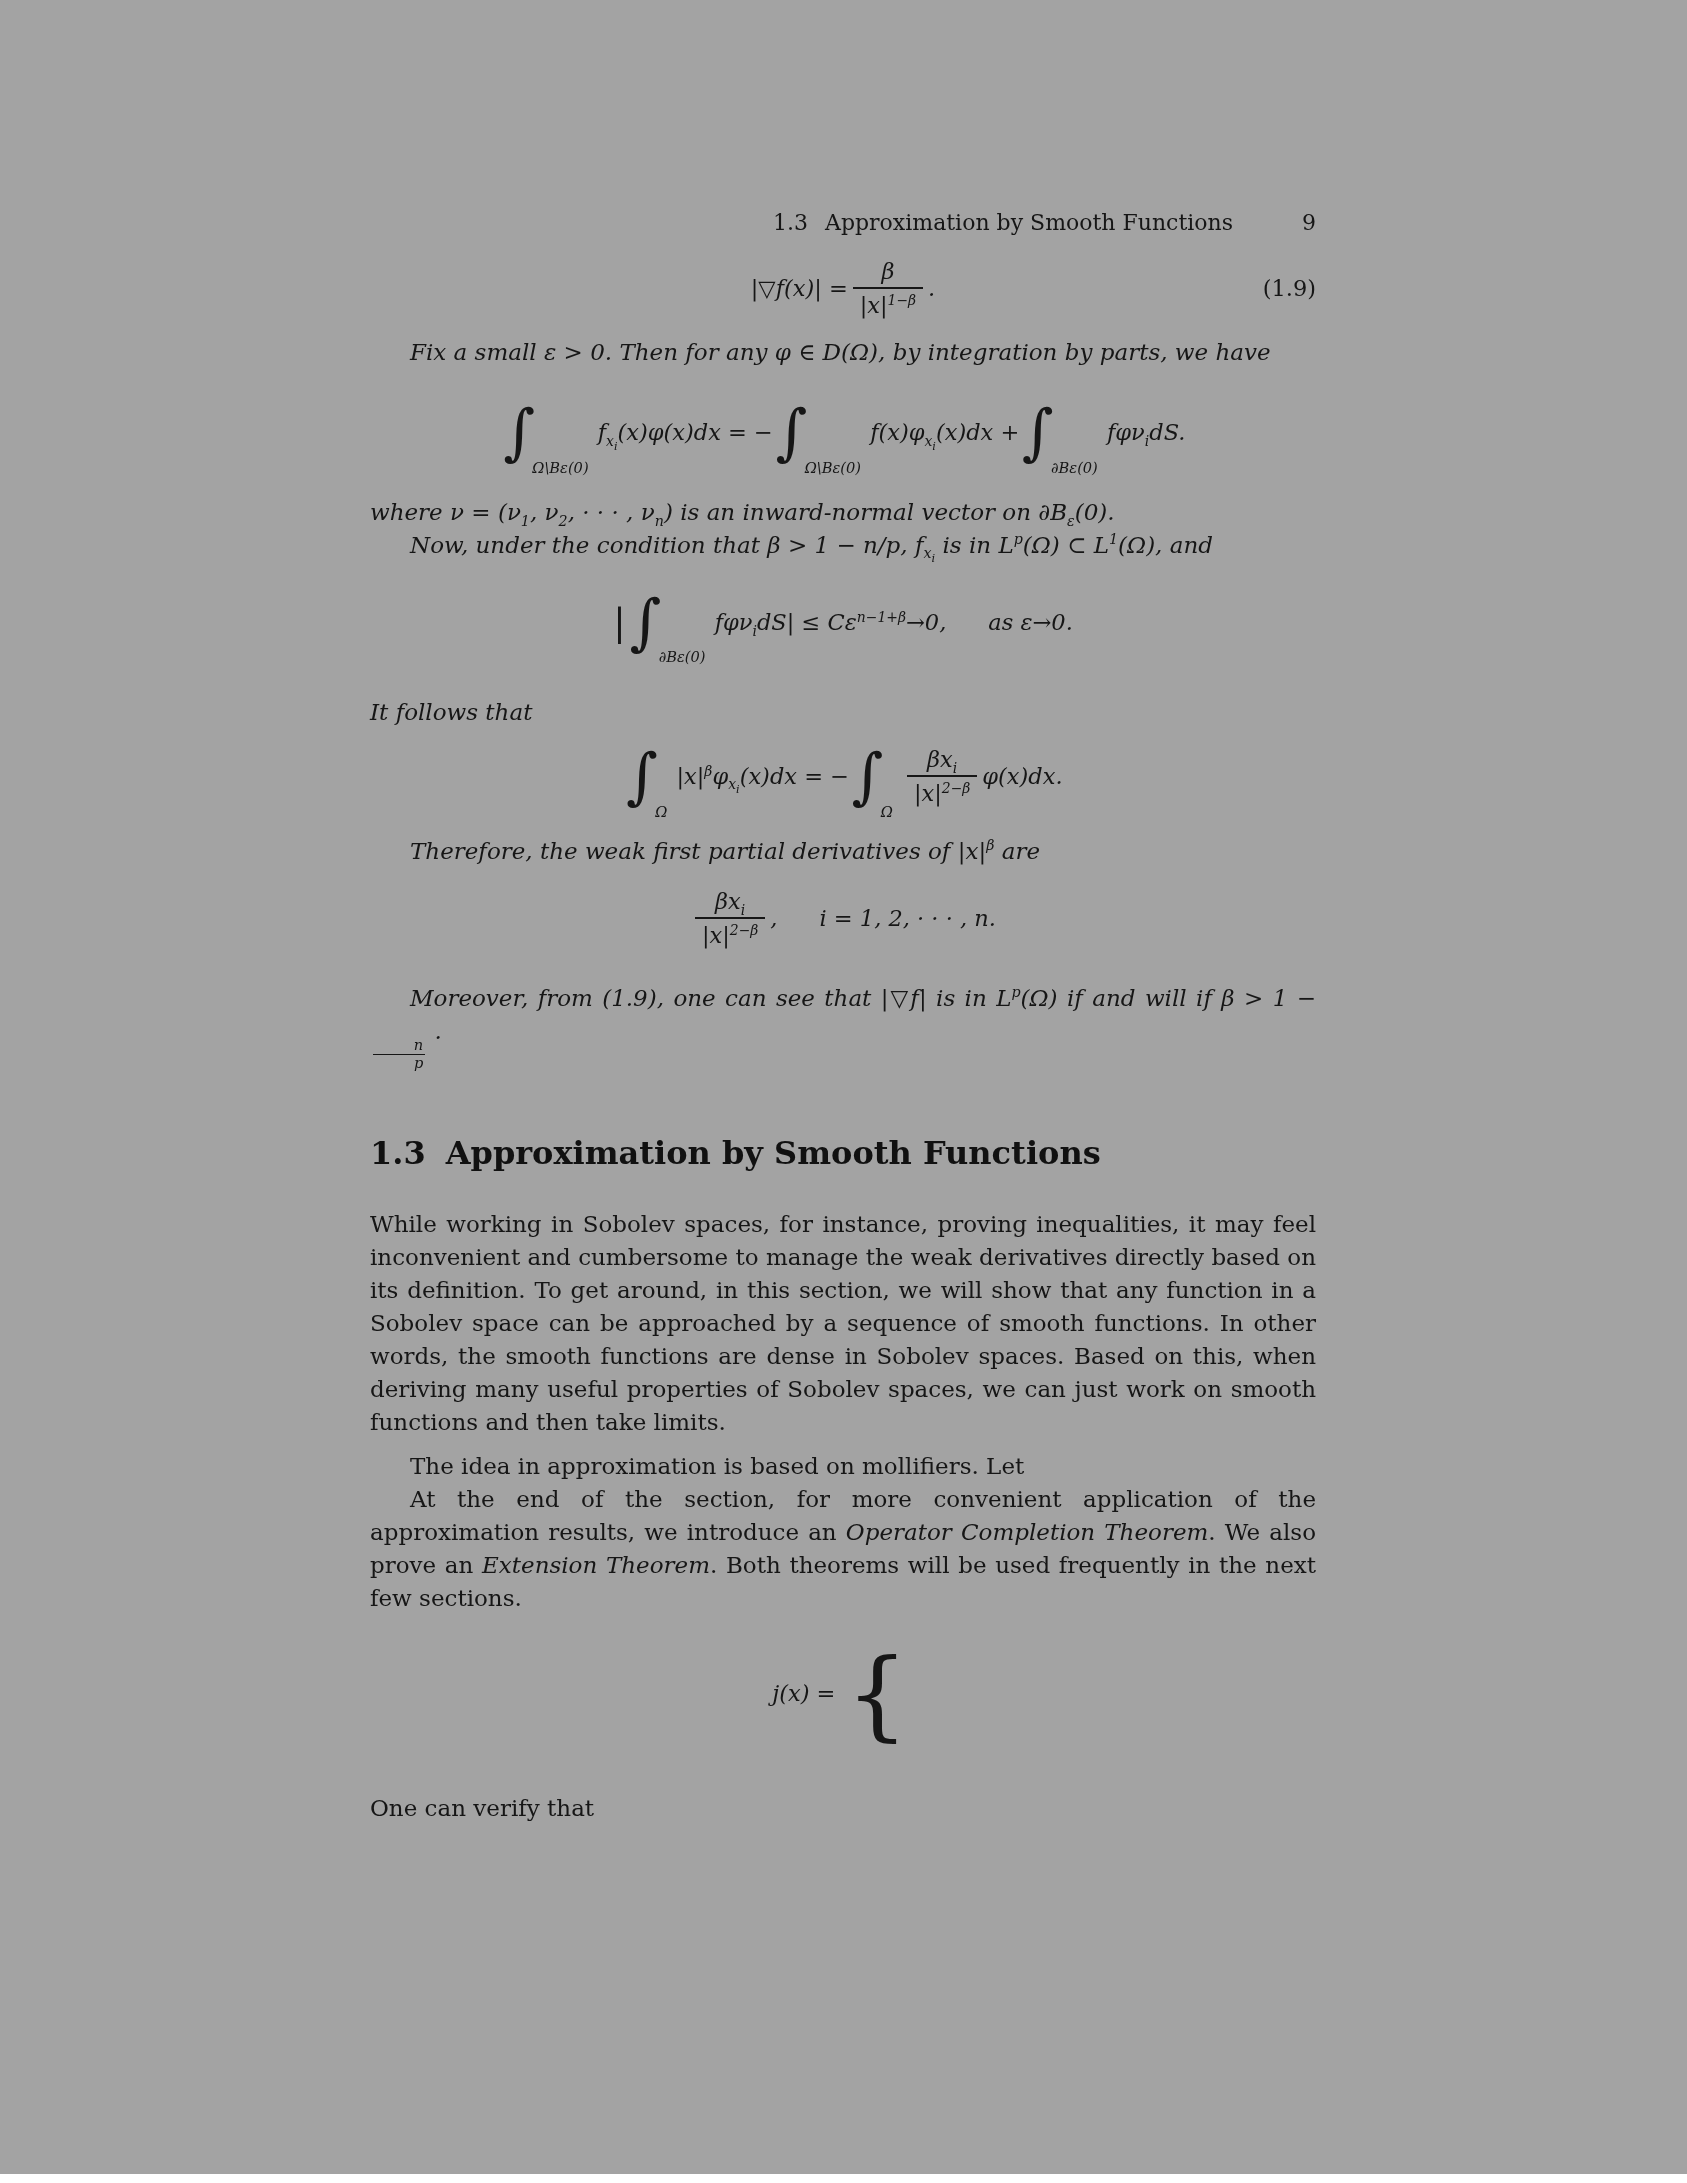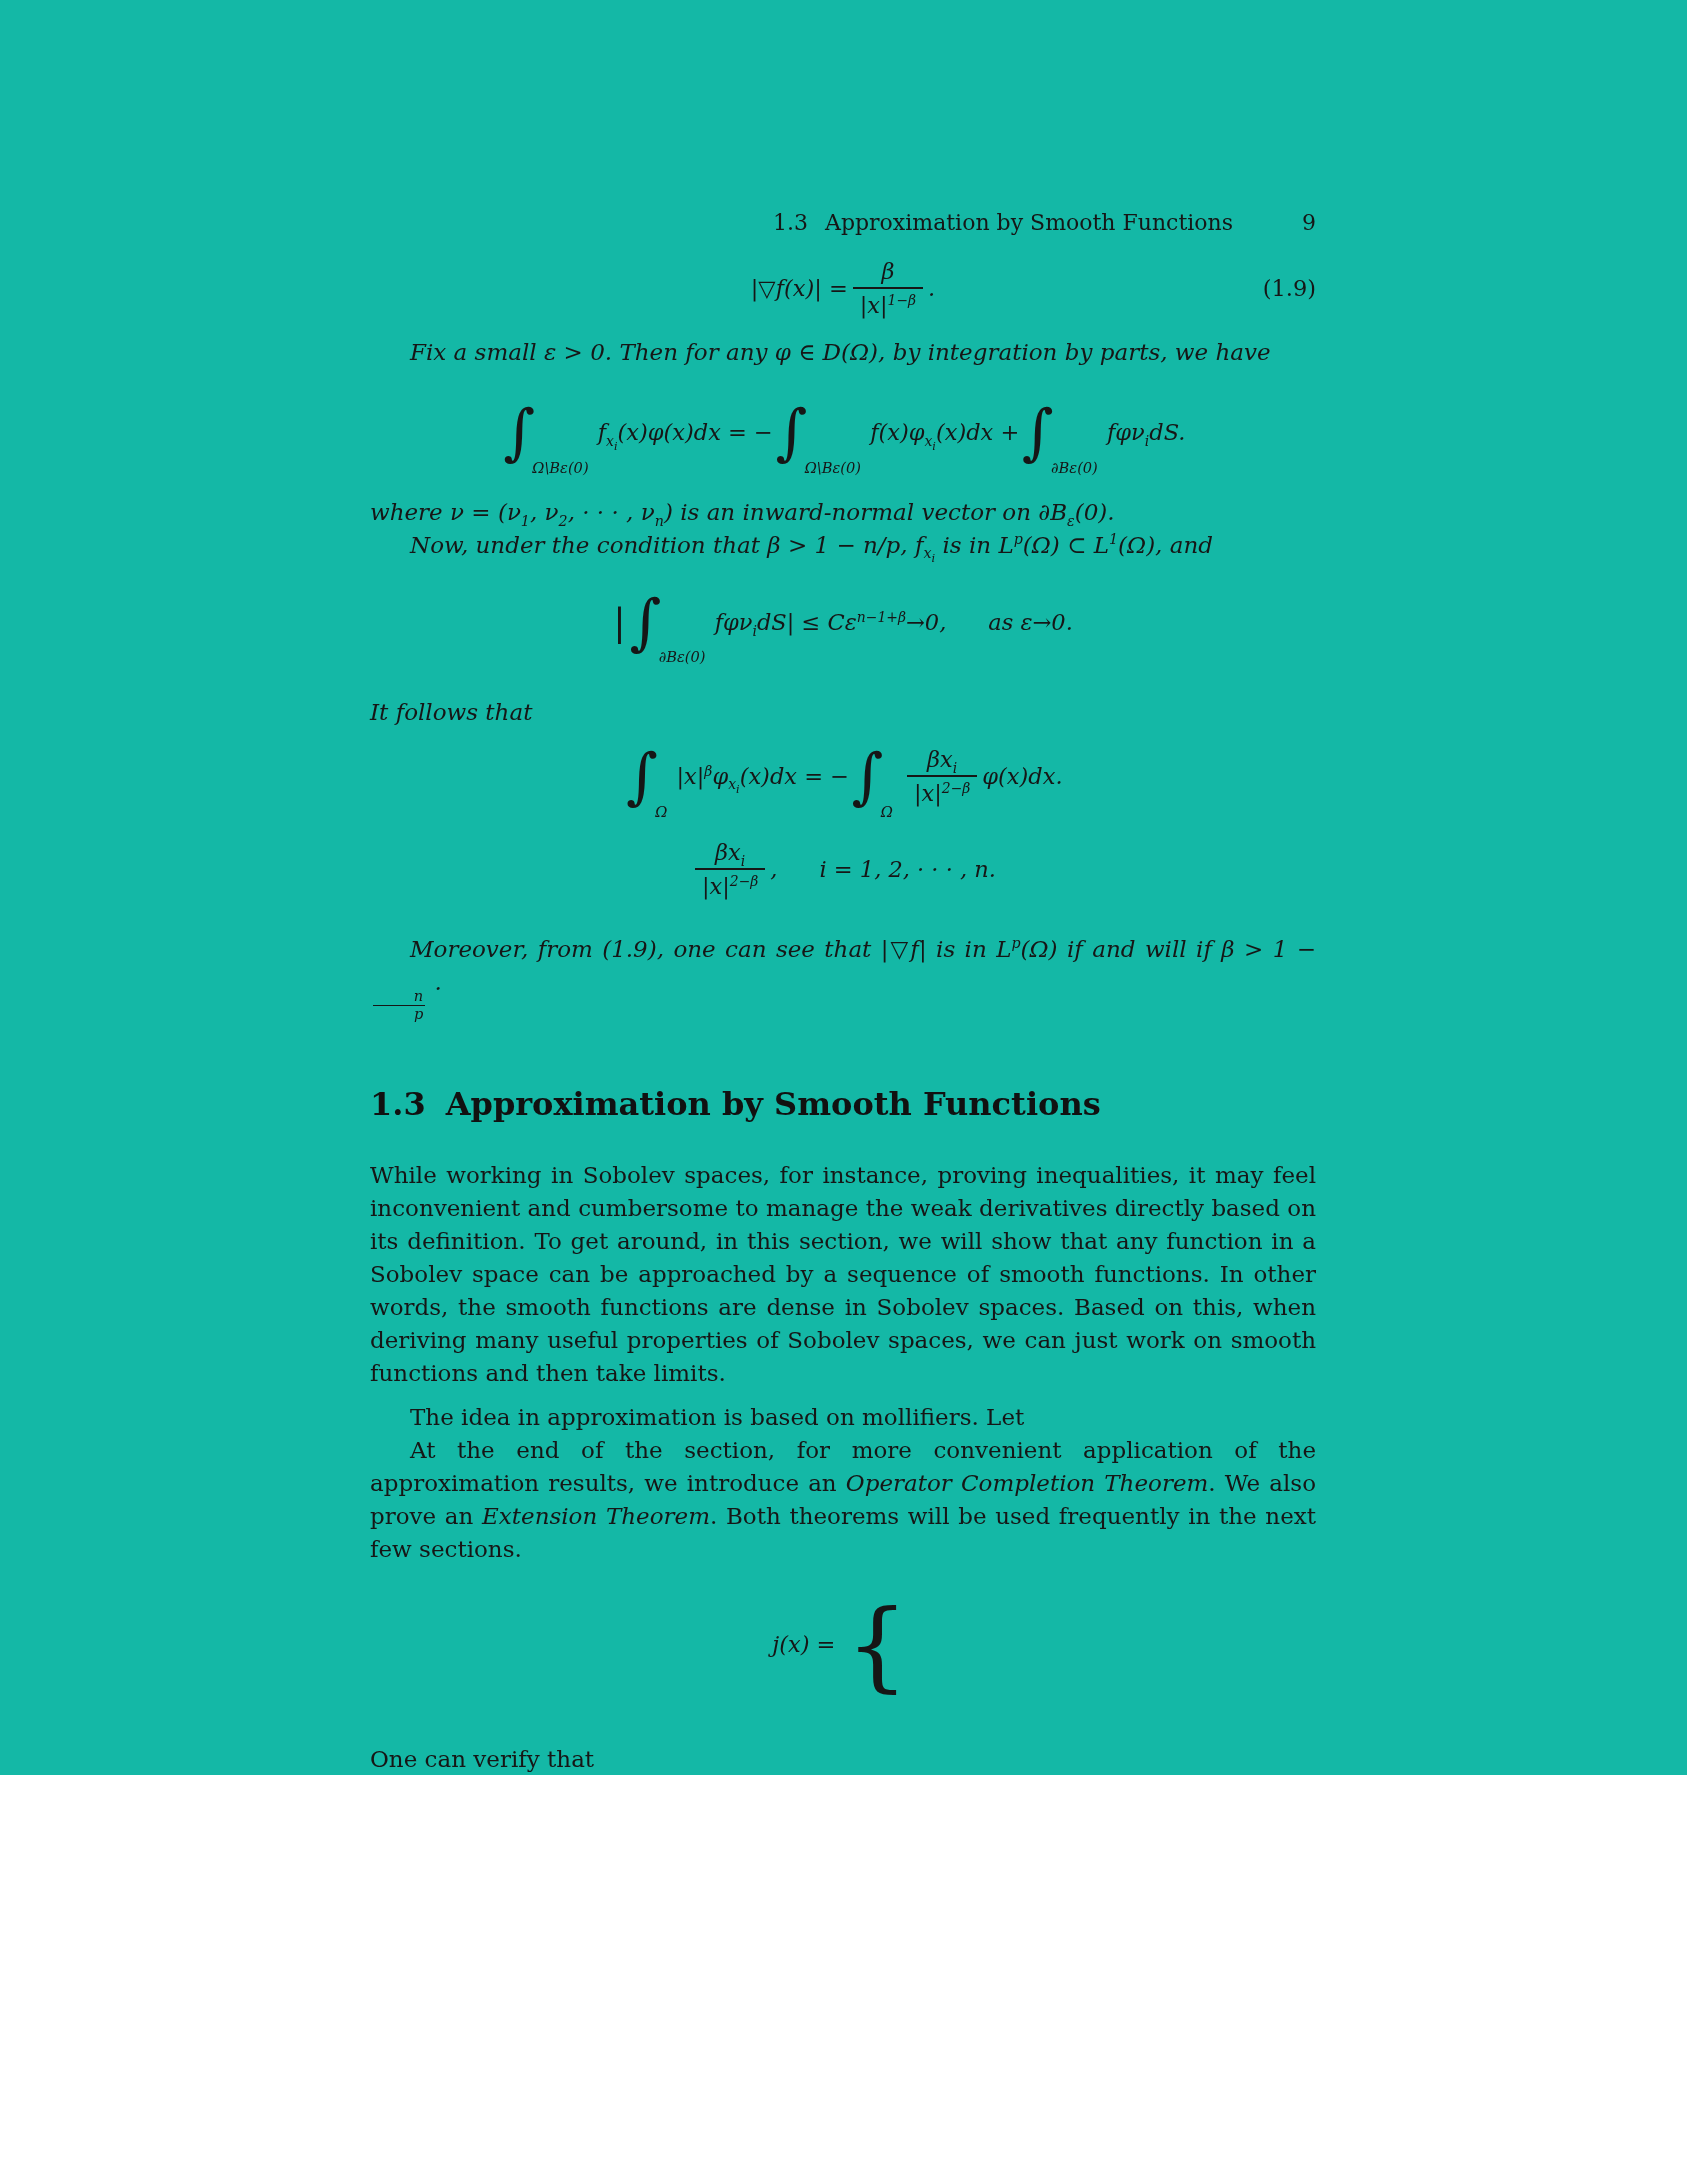--- a/index.html
+++ b/index.html
@@ -1,17 +1,17 @@
 <!DOCTYPE html>
 <html style="font-size:10.6px"><head>
 <meta charset="utf-8">
 <style>
   html,body{margin:0;padding:0;background:#ffffff;}
   .sheet{
-    position:relative;width:1687px;height:1775px;background:#14b8a6;
+    position:relative;width:1687px;height:2174px;background:#a3a3a3;
     color:#161616;font-family:"DejaVu Serif","DejaVu Sans",serif;
     overflow:hidden;
   }
   
   .runhead{
     position:absolute;top:210px;left:370px;width:946px;
     display:flex;justify-content:flex-end;align-items:baseline;
     font-size:22px;
   }
   .rh-num{margin-right:17px;}
@@ -138,20 +138,21 @@
           <span class="igl">∫</span>
           <span class="isub">Ω</span>
         </span>
       <span class="frac">
         <span class="num m"><span>βx</span><sub>i</sub></span>
         <span class="den m"><span>|x|</span><sup>2−β</sup></span>
       </span>
       <span class="m">φ(x)dx.</span>
     </div>
 
+    <p class="it ind thf"><span>Therefore, the weak first partial derivatives of |x|</span><sup>β</sup><span> are</span></p>
 
     <div class="display" id="eq-deriv">
       <span class="frac">
         <span class="num m"><span>βx</span><sub>i</sub></span>
         <span class="den m"><span>|x|</span><sup>2−β</sup></span>
       </span>
       <span class="m">,</span>
       <span class="sp"></span>
       <span class="m">i = 1, 2, · · · , n.</span>
     </div>

